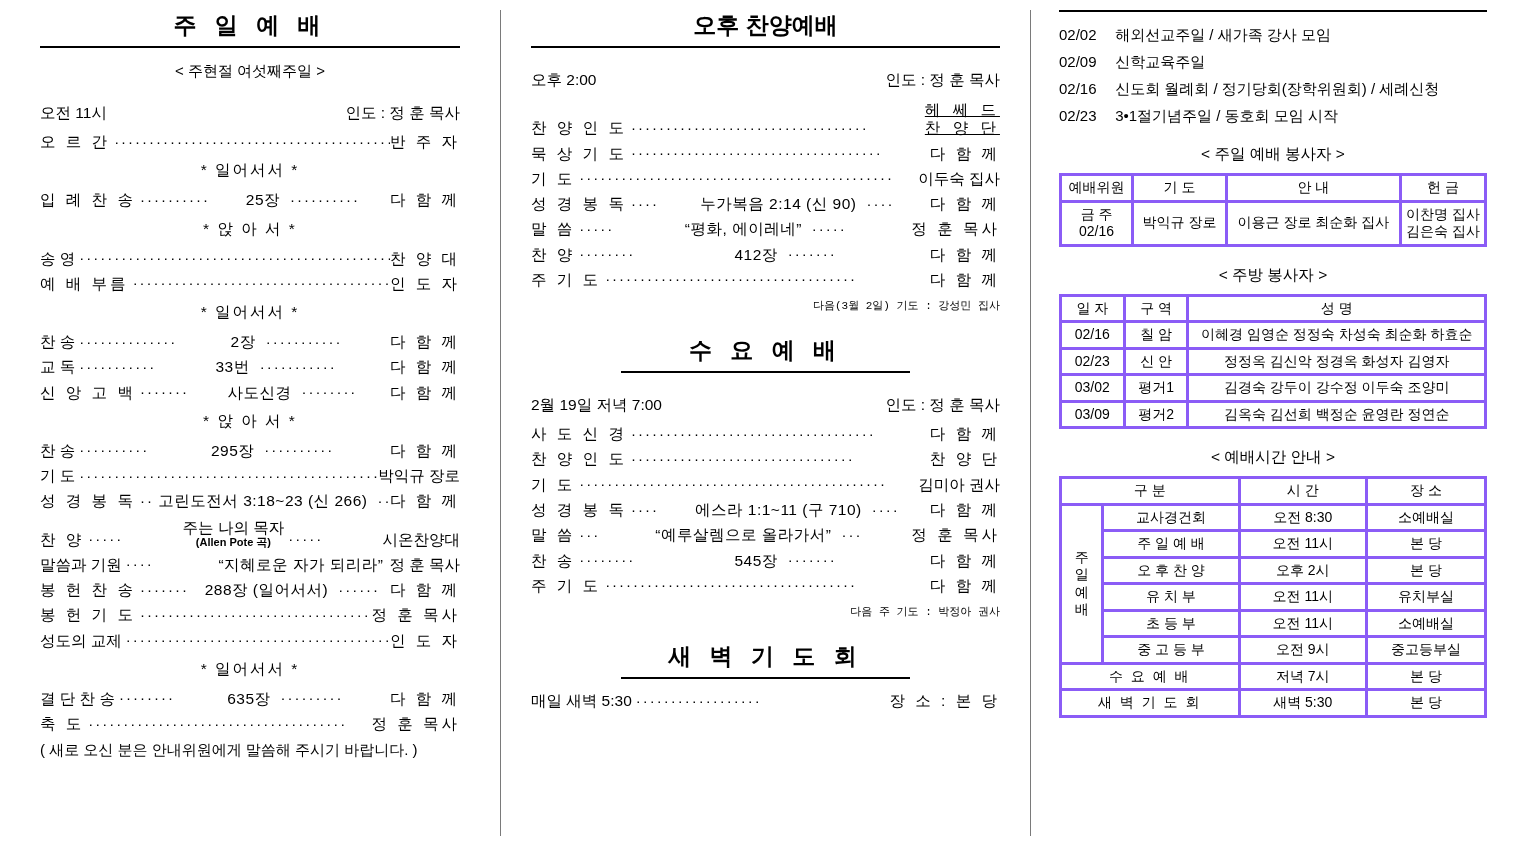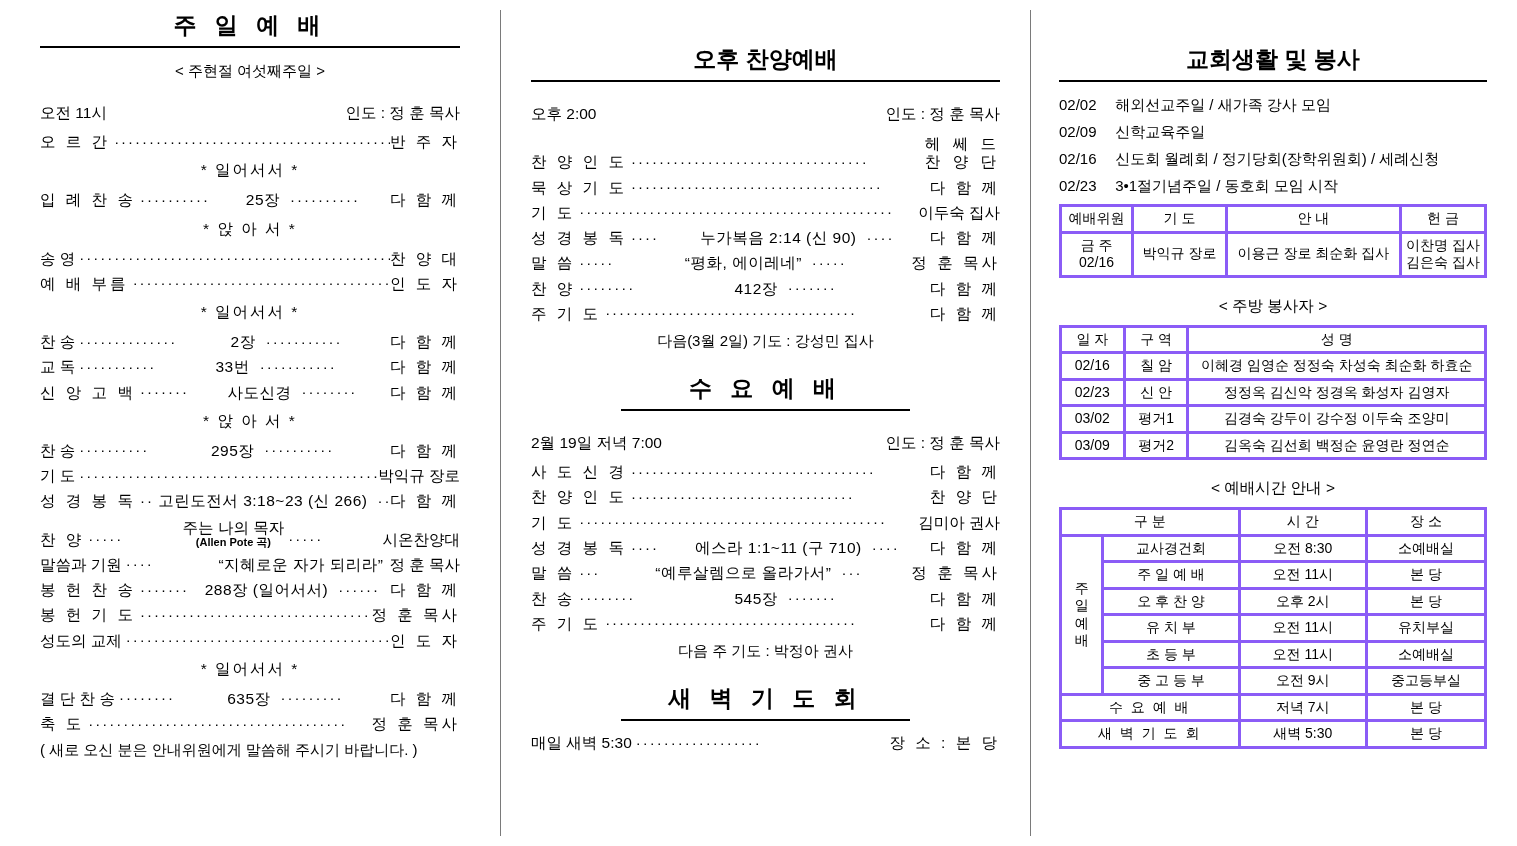--- a/index.html
+++ b/index.html
@@ -21,29 +21,29 @@
     height:826px; margin-top:10px;
   }
 
   .title {
     text-align:center;
     font-size:23px;
     font-weight:bold;
     letter-spacing:6px;
     padding-bottom:5px;
   }
-  .title.nosp { letter-spacing:0px;margin-top:34px; }
+  .title.nosp { letter-spacing:0px; }
   .rule { border-bottom:2px solid #000; margin:0 0 14px 0; }
 
   .subhead {
     text-align:center;
     font-size:15px;
     margin:6px 0 14px 0;
   }
-  .center-note { text-align:center; font-size:15px; margin:10px 0 6px 0; }
+  .center-note { text-align:right; font-size:11px; margin:10px 0 6px 0;font-family:Liberation Mono, monospace; }
 
   
   .row {
     display:flex;
     align-items:flex-end;
     font-size:15.5px;
     line-height:1.05;
     margin:0 0 9px 0;
     white-space:nowrap;
   }
@@ -60,21 +60,21 @@
     transform:translateY(-1px);
   }
   .mid {
     padding:0 6px;
     letter-spacing:0.5px;
   }
   .val { letter-spacing:3px; }
   .val.tight { letter-spacing:0; }
   .star { text-align:center; font-size:15.5px; margin:10px 0 11px; letter-spacing:2px; }
   .plain-row { display:flex; justify-content:space-between; font-size:15.5px; margin-bottom:10px;margin-top:22px; }
-  .stack { display:inline-block; text-align:right; line-height:1.15; }
+  .stack { display:inline-block; text-align:right; line-height:1.15;text-decoration:underline; }
   .sub-small { font-size:11px; display:block; text-align:center;font-weight:bold; }
   .two-line-mid { display:inline-block; text-align:center; line-height:1.1; }
 
   .note-paren { text-align:left; font-size:15px; margin-top:2px; }
 
   
   .sched-line { font-size:15px; margin-bottom:8px; white-space:nowrap; }
   .sched-line .d { display:inline-block; width:52px; }
   .c3head { text-align:center; font-size:15.5px; margin:18px 0 8px; }
 
@@ -349,21 +349,20 @@
     <div class="row">
       <span class="lbl tight">매일 새벽 5:30</span>
       <span class="dots">··················</span>
       <span class="val">장 소 : 본 당</span>
     </div>
   </div>
 
   <div class="divider"></div>
 
   <div class="col col3">
-    <div class="title nosp">교회생활 및 봉사</div>
     <div class="rule"></div>
 
     <div>
       <div class="sched-line">
         <span class="d">02/02</span>
         <span>해외선교주일 / 새가족 강사 모임</span>
       </div>
       <div class="sched-line">
         <span class="d">02/09</span>
         <span>신학교육주일</span>
@@ -371,20 +370,21 @@
       <div class="sched-line">
         <span class="d">02/16</span>
         <span>신도회 월례회 / 정기당회(장학위원회) / 세례신청</span>
       </div>
       <div class="sched-line">
         <span class="d">02/23</span>
         <span>3•1절기념주일 / 동호회 모임 시작</span>
       </div>
     </div>
 
+    <div class="c3head">&lt; 주일 예배 봉사자 &gt;</div>
     <table class="bordered">
       <tbody>
           <tr>
         <th style="width:17%">예배위원</th>
         <th style="width:22%">기  도</th>
         <th style="width:41%">안    내</th>
         <th style="width:20%">헌  금</th>
       </tr>
       <tr>
         <td class="cell-two">

